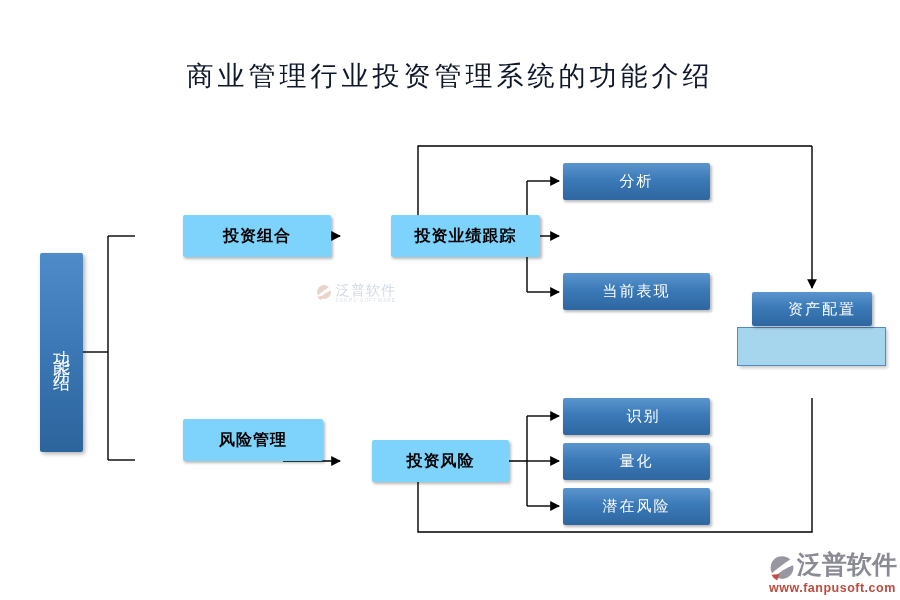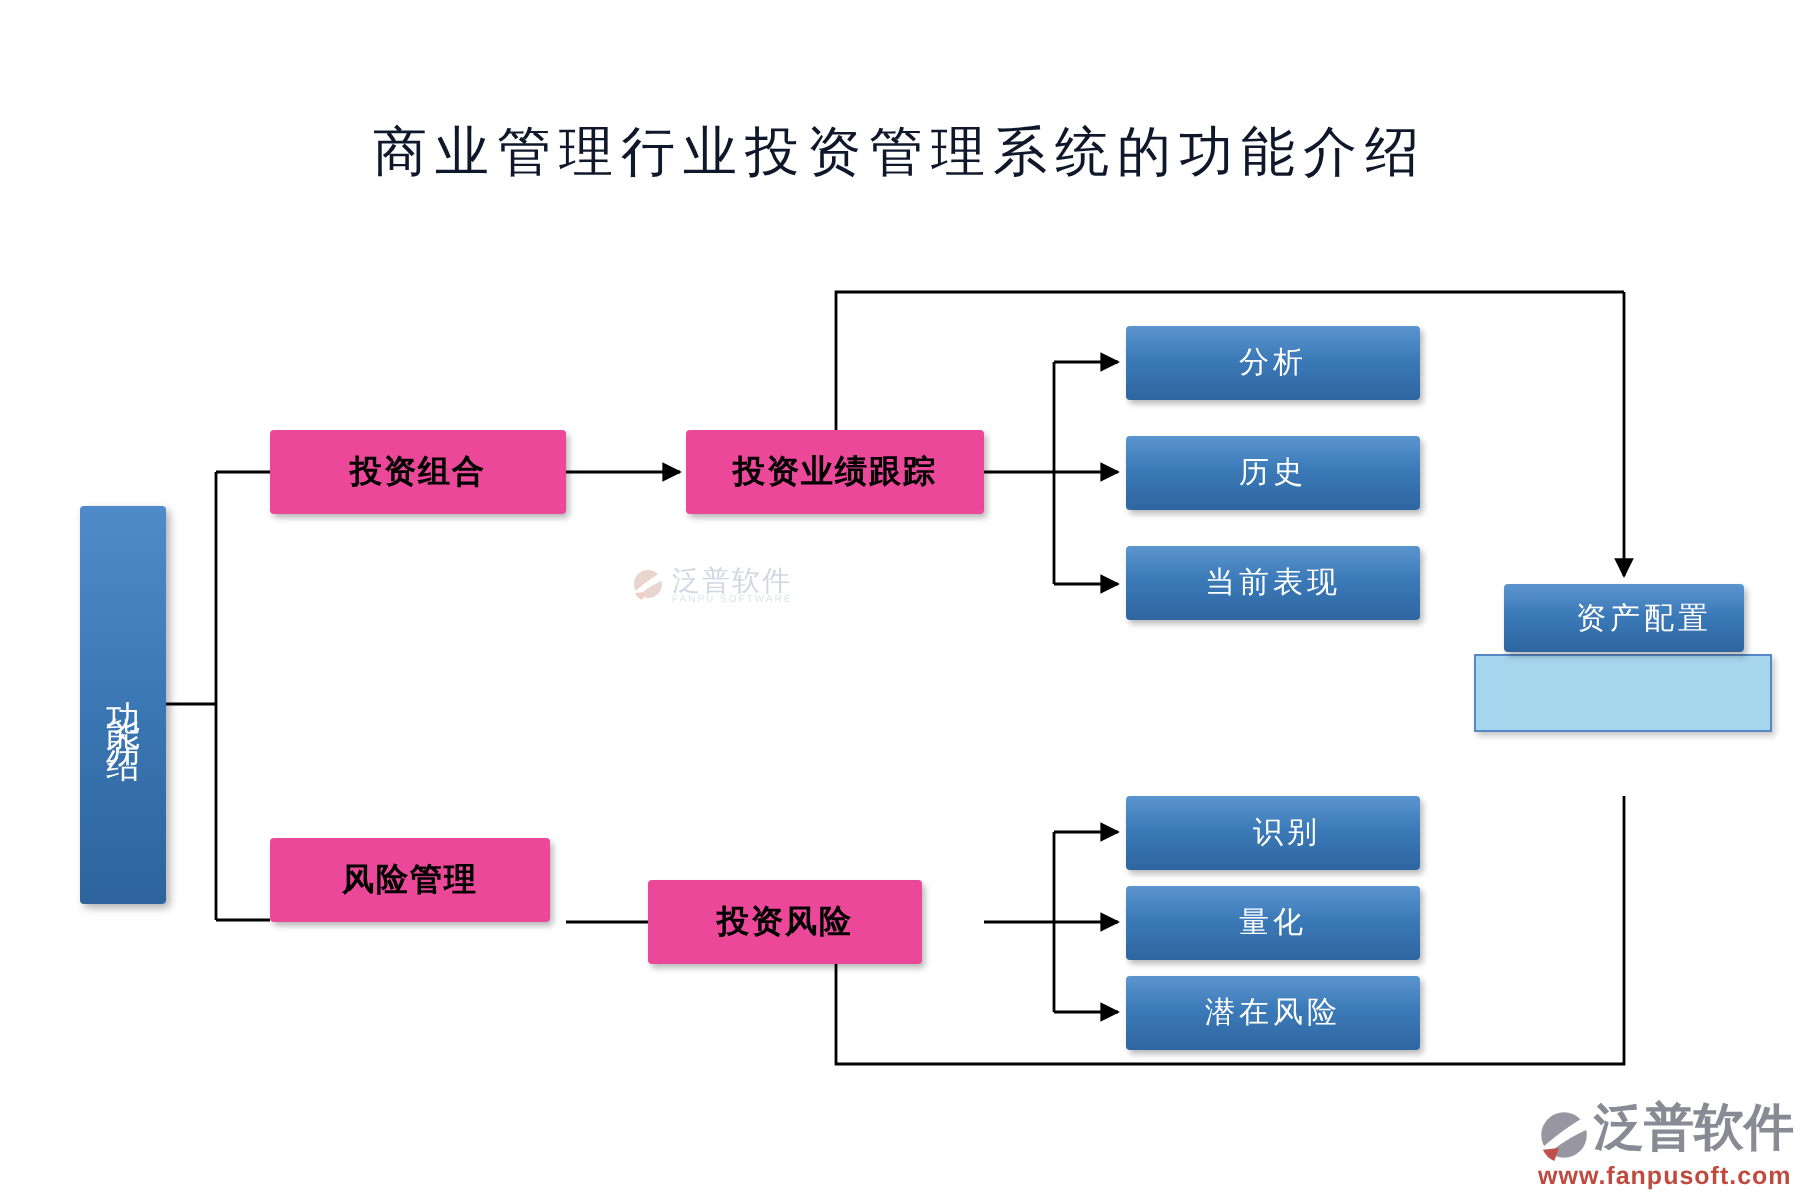--- a/index.html
+++ b/index.html
@@ -9,22 +9,23 @@
   }
   .title{
     position:absolute;left:0;top:58px;width:100%;text-align:center;
     font-family:"DejaVu Serif","Liberation Serif",serif;
     font-size:27px;letter-spacing:4px;color:#0f172a;font-weight:400;
   }
   svg.wires{position:absolute;left:0;top:0;pointer-events:none;}
   .node{position:absolute;display:flex;align-items:center;justify-content:center;
         box-sizing:border-box;border-radius:2px;}
   .green{
-    background:#ec4899;color:#000;font-weight:bold;font-size:16px;letter-spacing:1px;
+    background:#7dd3fc;color:#000;font-weight:bold;font-size:16px;letter-spacing:1px;
     box-shadow:1.5px 2px 3px rgba(0,0,0,0.28);
+    margin-left:48px;
   }
   .blue{
     background:linear-gradient(180deg,#5B95CE 0%,#3B7AB8 45%,#2E66A0 100%);
     color:#fff;font-size:15px;letter-spacing:2px;
     box-shadow:1.5px 2px 3px rgba(0,0,0,0.28);
   }
   .root{
     background:linear-gradient(180deg,#4E8BC8 0%,#3A77B4 50%,#2D649C 100%);
     color:#fff;box-shadow:2px 2px 4px rgba(0,0,0,0.3);
   }
@@ -104,21 +105,20 @@
   <div class="node root" style="left:40px;top:253px;width:43px;height:199px;">
     <span>功能介绍</span>
   </div>
 
   <div class="node green" style="left:135px;top:215px;width:148px;height:42px;">投资组合</div>
   <div class="node green" style="left:343px;top:215px;width:149px;height:42px;">投资业绩跟踪</div>
   <div class="node green" style="left:135px;top:419px;width:140px;height:42px;">风险管理</div>
   <div class="node green" style="left:324px;top:440px;width:137px;height:42px;">投资风险</div>
 
   <div class="node blue" style="left:563px;top:163px;width:147px;height:37px;">分析</div>
-  <div class="node blue" style="left:563px;top:218px;width:147px;height:37px;">历史</div>
   <div class="node blue" style="left:563px;top:273px;width:147px;height:37px;">当前表现</div>
 
   <div class="node blue" style="left:563px;top:398px;width:147px;height:37px;padding-left:14px;">识别</div>
   <div class="node blue" style="left:563px;top:443px;width:147px;height:37px;">量化</div>
   <div class="node blue" style="left:563px;top:488px;width:147px;height:37px;">潜在风险</div>
 
   <div class="node blue" style="left:752px;top:292px;width:120px;height:34px;padding-left:20px;">资产配置</div>
 
   <div class="watermark">
     <svg width="16" height="18" viewBox="0 0 32 36">

